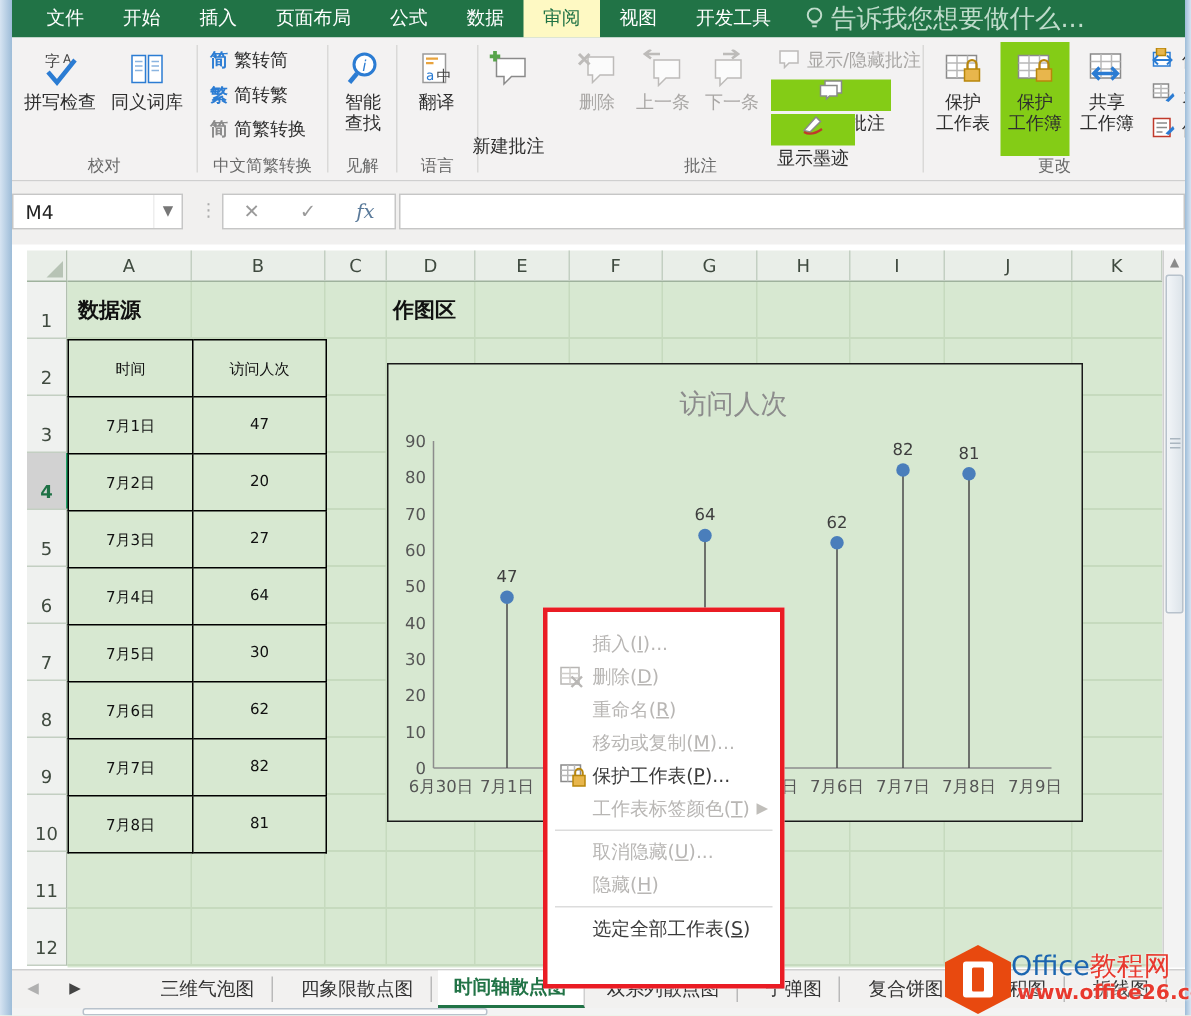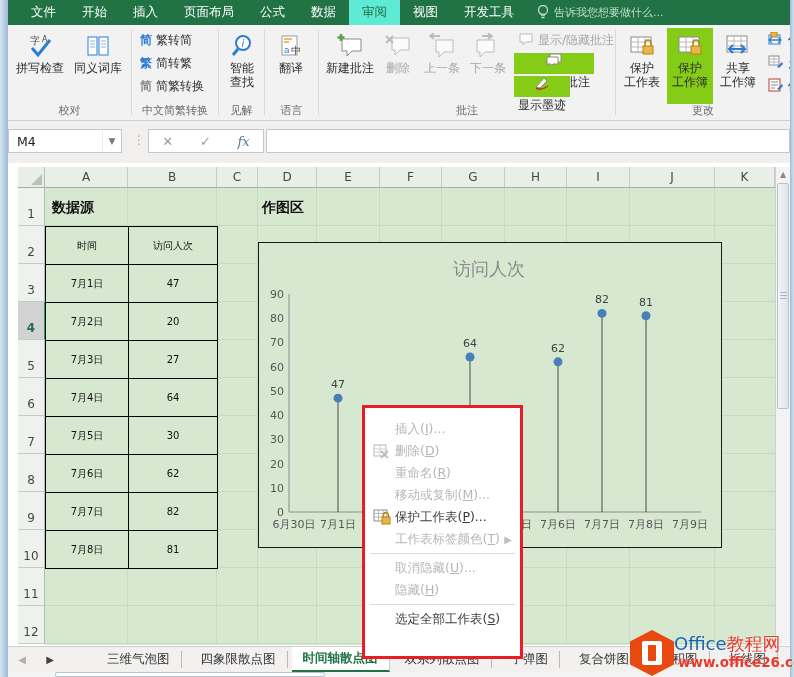--- a/index.html
+++ b/index.html
@@ -7,22 +7,22 @@
   #app{position:relative;width:794px;height:677px;overflow:hidden;}
   .abs{position:absolute;}
 
   
   #frame-left{left:0;top:0;width:8px;height:677px;background:linear-gradient(to right,#d6e4f2,#9dbcd8);}
   #frame-right{left:790px;top:0;width:4px;height:677px;background:linear-gradient(to left,#d6e4f2,#9dbcd8);}
 
   
   #ribbon-tabs{left:8px;top:0;width:782px;height:25px;background:#217346;display:flex;align-items:stretch;padding-left:10px;box-sizing:border-box;}
   .rtab{color:#fff;font-size:12.5px;display:flex;align-items:center;padding:0 13px;cursor:default;}
-  .rtab.active{background:#5eead4;color:#217346;}
-  #tell-me{display:flex;align-items:center;gap:5px;color:#bfdccb;font-size:11px;padding:0 10px;}
+  .rtab.active{background:#fef9c3;color:#217346;}
+  #tell-me{display:flex;align-items:center;gap:5px;color:#bfdccb;font-size:17px;padding:0 10px;}
 
   
   #ribbon{left:8px;top:25px;width:782px;height:96px;background:#f3f2f2;border-bottom:1px solid #cfcfcf;box-sizing:border-box;}
   .grp-label{position:absolute;bottom:2px;text-align:center;font-size:11px;color:#696969;}
   .rsep{position:absolute;top:5px;bottom:5px;width:1px;background:#dad9d8;}
   .big-btn{position:absolute;top:3px;height:76px;display:flex;flex-direction:column;align-items:center;padding-top:3px;box-sizing:border-box;font-size:12px;color:#2e2e2e;text-align:center;line-height:14px;cursor:default;}
   .big-btn .ico{height:30px;display:flex;align-items:center;justify-content:center;}
   .small-btn{position:absolute;height:21px;display:flex;align-items:center;gap:4px;font-size:12px;color:#2e2e2e;padding:0 4px;cursor:default;white-space:nowrap;}
   .toggled{background:#84cc16;flex-direction:column;}
   .dis{color:#a9a7a5;}
@@ -183,21 +183,21 @@
             <path d="M6 6h8M6 9h5" stroke="#e8a33d" stroke-width="1.5"></path>
             <text x="6" y="20" font-size="9" fill="#2b7cd3">a</text>
             <text x="13" y="21" font-size="10" fill="#444">中</text>
           </svg>
       </span>
       <span class="lbl">翻译</span>
     </div>
     <div class="grp-label" style="left:257px;width:53px;">语言</div>
     <div class="rsep" style="left:310px;"></div>
 
-    <div class="big-btn" style="left:315px;width:54px;">
+    <div class="big-btn" style="left:304px;width:54px;justify-content:space-between;">
       <span class="ico">
         <svg width="28" height="26">
             <path d="M6 6 h19 v12 h-9 l-5 5 v-5 h-5 z" fill="#fff" stroke="#8a8a8a"></path>
             <path d="M5 4 v-0 M5 1 v7 M1.5 4.5 h7" stroke="#57a34a" stroke-width="2.5"></path>
           </svg>
       </span>
       <span class="lbl">新建批注</span>
     </div>
     <div class="big-btn dis" style="left:371px;width:38px;">
       <span class="ico">

